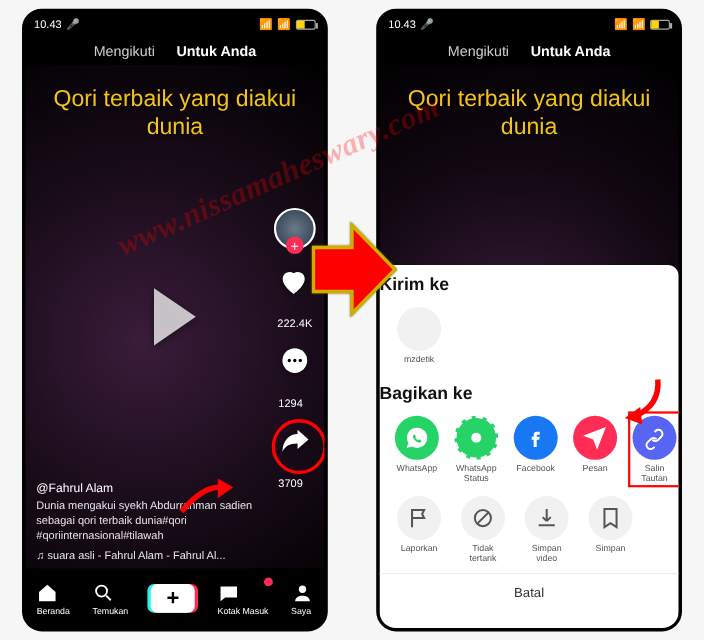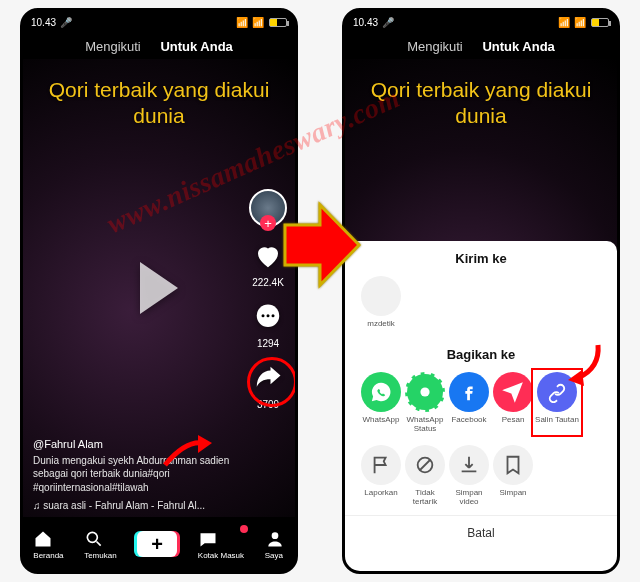--- a/index.html
+++ b/index.html
@@ -16,39 +16,39 @@
   .batt i{display:block;height:100%;width:45%;background:#ffd400}
   .tabs{text-align:center;color:#ccc;font-size:13px;padding:6px 0}
   .tabs span{margin:0 8px}
   .tabs .active{color:#fff;font-weight:700}
   .video{position:absolute;left:0;right:0;top:48px;bottom:54px;background:radial-gradient(circle at 40% 55%, #3a1d3a 0%, #1a0c1a 50%, #000 100%)}
   .caption-overlay{position:absolute;top:18px;left:0;right:0;text-align:center;color:#f3c318;font-size:21px;font-weight:500;line-height:1.25;padding:0 18px;text-shadow:0 1px 3px rgba(0,0,0,.8)}
   .play{position:absolute;left:50%;top:50%;transform:translate(-50%,-50%);width:0;height:0;border-left:38px solid rgba(255,255,255,.75);border-top:26px solid transparent;border-bottom:26px solid transparent;filter:drop-shadow(0 2px 4px rgba(0,0,0,.6))}
   .rail{position:absolute;right:8px;top:130px;display:flex;flex-direction:column;align-items:center;gap:14px;color:#fff;font-size:10px}
   .avatar{width:38px;height:38px;border-radius:50%;border:2px solid #fff;background:radial-gradient(circle,#6a7a8a,#2a3a4a);position:relative}
   .avatar .plus{position:absolute;bottom:-6px;left:50%;transform:translateX(-50%);width:16px;height:16px;border-radius:50%;background:#ff2d55;color:#fff;display:flex;align-items:center;justify-content:center;font-size:13px;line-height:1}
-  .ico{display:flex;flex-direction:column;align-items:center;gap:6px}
+  .ico{display:flex;flex-direction:column;gap:18px}
   .heart svg,.comment svg,.share svg{width:30px;height:30px;fill:#fff;filter:drop-shadow(0 1px 2px rgba(0,0,0,.6))}
   .share-hl{position:relative}
   .share-hl::before{content:"";position:absolute;left:-6px;top:-6px;width:44px;height:44px;border:3px solid #ff0000;border-radius:50%}
   .meta{position:absolute;left:10px;right:60px;bottom:6px;color:#fff;font-size:11px}
   .meta .user{font-weight:400;margin-bottom:4px}
   .meta .desc{font-size:10px;line-height:1.35;margin-bottom:6px;color:#e5e5e5}
   .meta .sound{font-size:10px;color:#e5e5e5;display:flex;align-items:center;gap:4px}
   .botnav{position:absolute;left:0;right:0;bottom:0;height:54px;background:#000;display:flex;justify-content:space-around;align-items:center;color:#fff;font-size:8px}
   .botnav .item{display:flex;flex-direction:column;gap:2px}
   .botnav svg{width:20px;height:20px;fill:#fff}
   .botnav .create{width:40px;height:26px;background:#fff;border-radius:6px;display:flex;align-items:center;justify-content:center;position:relative;box-shadow:-3px 0 0 #25f4ee,3px 0 0 #fe2c55}
   .botnav .create span{color:#000;font-size:20px;font-weight:700;line-height:1}
   .inbox-dot{position:absolute;top:-4px;right:-4px;width:8px;height:8px;background:#ff2d55;border-radius:50%}
   
   .phone.right .video{background:radial-gradient(circle at 45% 55%, #3a1d3a 0%, #120812 55%, #000 100%)}
   .sheet{position:absolute;left:0;right:0;bottom:0;height:330px;background:#fff;border-top-left-radius:10px;border-top-right-radius:10px;color:#111;display:flex;flex-direction:column}
-  .sheet h4{font-size:13px;font-weight:700;text-align:center;padding:10px 0 6px}
-  .row{display:flex;justify-content:flex-start;gap:0;padding:4px 14px 8px}
+  .sheet h4{font-size:16px;font-weight:700;text-align:left;padding:10px 0 6px}
+  .row{display:flex;justify-content:flex-start;gap:14px;padding:4px 14px 8px}
   .opt{display:flex;flex-direction:column;align-items:center;gap:4px;width:44px;font-size:8px;color:#555;text-align:center;line-height:1.1}
   .circ{width:40px;height:40px;border-radius:50%;display:flex;align-items:center;justify-content:center;background:#f1f1f1}
   .circ svg{width:22px;height:22px;fill:#555}
   .circ.whatsapp{background:#25D366}
   .circ.whatsapp svg{fill:#fff;width:22px;height:22px}
   .circ.fb{background:#1877F2}
   .circ.fb svg{fill:#fff}
   .circ.dm{background:#ff2d55}
   .circ.dm svg{fill:#fff;stroke:#fff}
   .circ.link{background:#5865F2}

